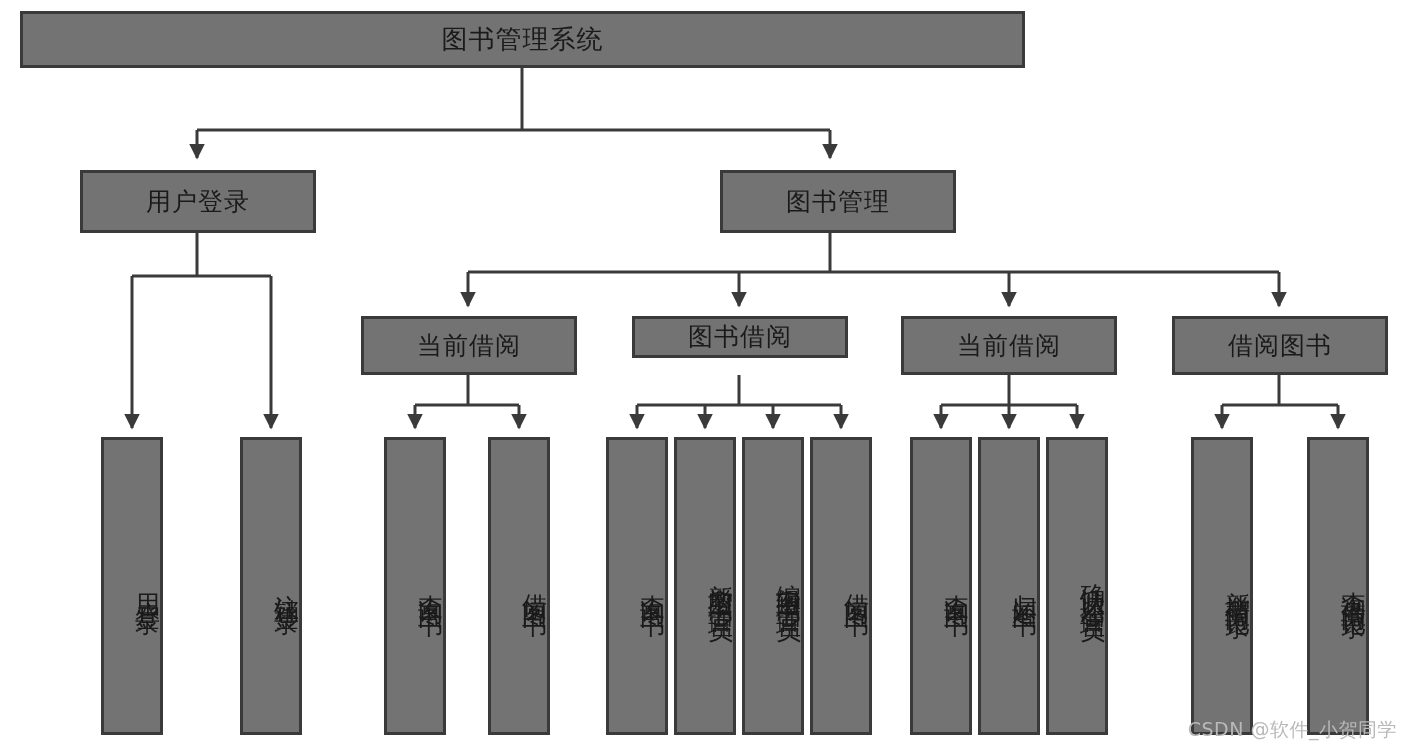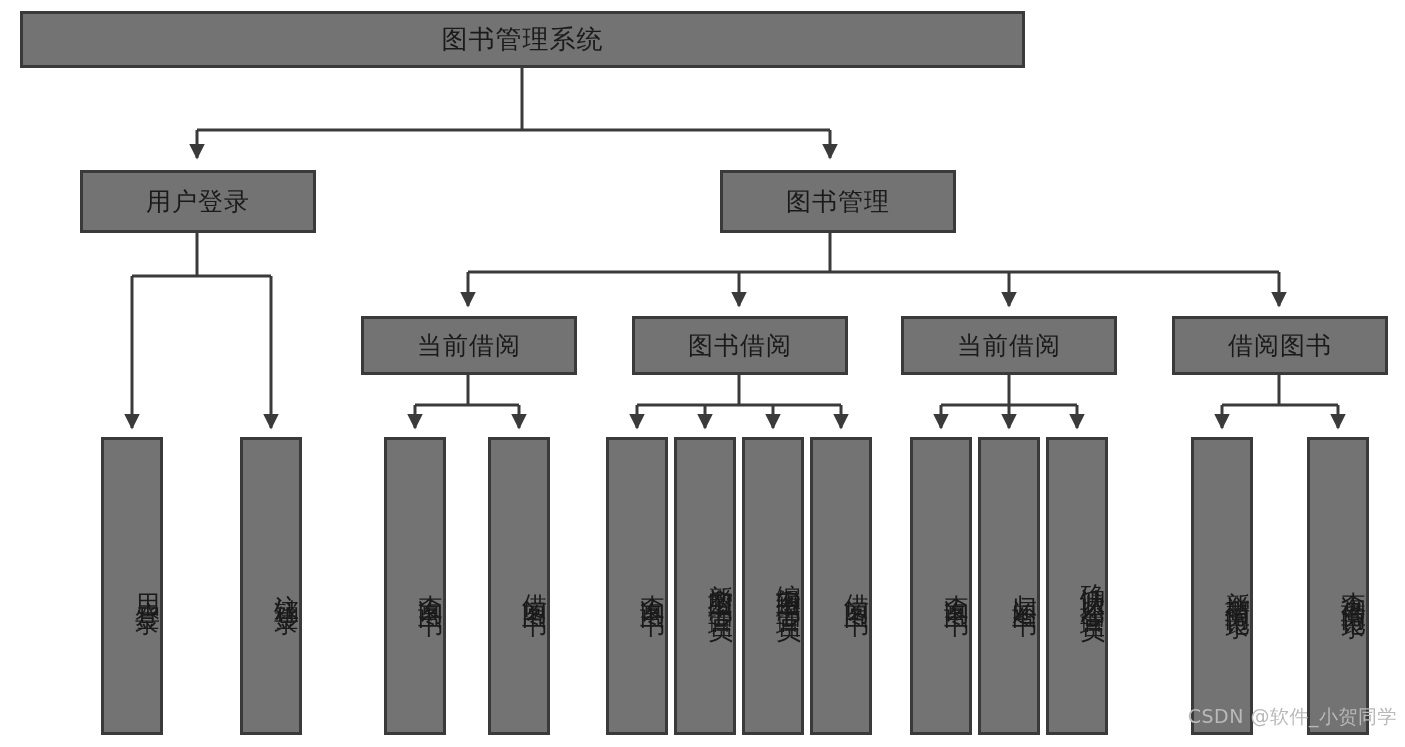--- a/index.html
+++ b/index.html
@@ -58,21 +58,21 @@
     writing-mode: vertical-rl;
     text-orientation: upright;
     white-space: nowrap;
   }
   .node.vertical.tall .vtext {
     letter-spacing: 5px;
   }
   #watermark {
     position: absolute;
     right: 8px;
-    bottom: 17px;
+    bottom: 4px;
     font-size: 19px;
     color: #b9b9b9;
     letter-spacing: 0.5px;
     z-index: 3;
     white-space: nowrap;
   }
 </style>
 </head>
 <body>
 
@@ -135,21 +135,21 @@
   <div class="node horizontal" style="left:80px; top:170px; width:236px; height:63px;">
     <span>用户登录</span>
   </div>
   <div class="node horizontal" style="left:712px; top:170px; width:236px; height:63px;margin-left:8px;">
     <span>图书管理</span>
   </div>
 
   <div class="node horizontal" style="left:361px; top:316px; width:216px; height:59px;">
     <span>当前借阅</span>
   </div>
-  <div class="node horizontal" style="left:632px; top:316px; width:216px; height:59px;">
+  <div class="node horizontal" style="left:632px; top:316px; width:216px; height:42px;">
     <span>图书借阅</span>
   </div>
   <div class="node horizontal" style="left:901px; top:316px; width:216px; height:59px;">
     <span>当前借阅</span>
   </div>
   <div class="node horizontal" style="left:1172px; top:316px; width:216px; height:59px;">
     <span>借阅图书</span>
   </div>
 
   <div class="node vertical" style="left:101px; top:437px; width:62px; height:298px;">

